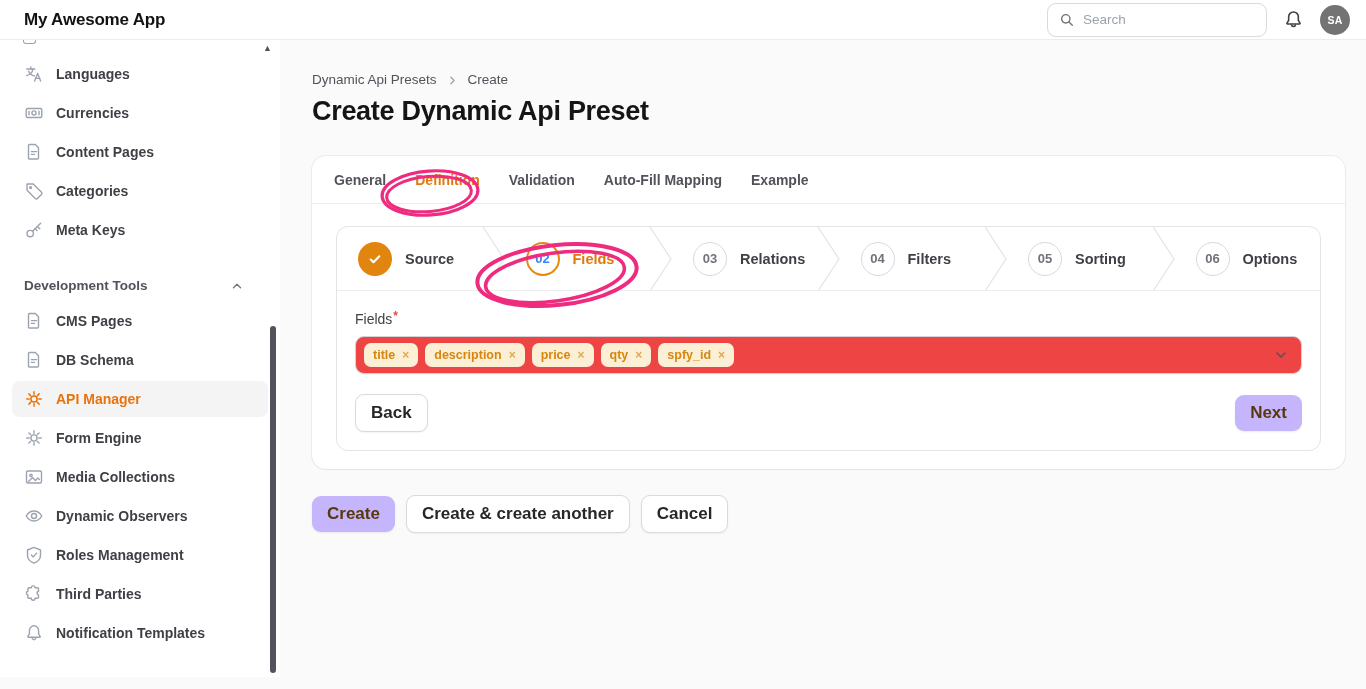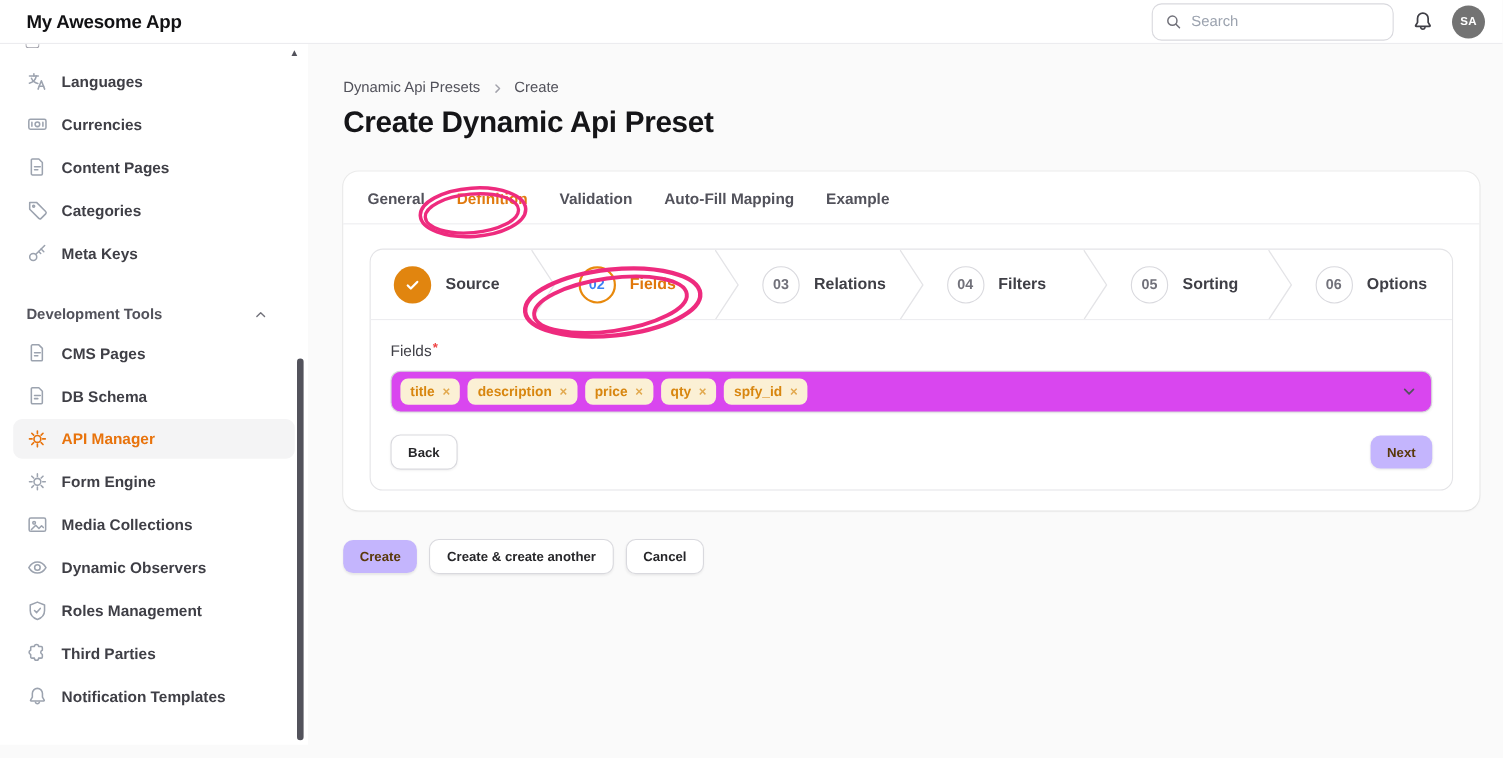--- a/index.html
+++ b/index.html
@@ -45,28 +45,28 @@
   .step.completed .step-circle { background:#e1850f; }
   .step.active .step-circle { border:2px solid #e8890c; color:#3b82f6; background:#fff; }
   .step.upcoming .step-circle { border:1.5px solid #d9d9de; color:#71717a; background:#fff; }
   .step-label { font-size:14.5px; font-weight:600; color:#3f3f46; white-space:nowrap; }
   .step.active .step-label { color:#e0780c; }
   .sep { flex:none; width:22px; }
 
   .wiz-section { padding:18px 18px 4px; }
   .field-label { font-size:14px; font-weight:500; color:#3f3f46; }
   .req { color:#ef4444; font-weight:700; font-size:12px; vertical-align:4px; margin-left:1px; }
-  .select { margin-top:8px; min-height:38px; border:1px solid #d4d4d8; border-radius:9px; background:#d946ef; box-shadow:0 1px 2px rgba(0,0,0,.04); display:flex; align-items:center; padding:4px 36px 4px 8px; position:relative; cursor:pointer; }
+  .select { margin-top:8px; min-height:38px; border:1px solid #d4d4d8; border-radius:9px; background:#ef4444; box-shadow:0 1px 2px rgba(0,0,0,.04); display:flex; align-items:center; padding:4px 36px 4px 8px; position:relative; cursor:pointer; }
   .tagwrap { display:flex; flex-wrap:wrap; gap:7px; }
   .tag { background:#fbf0d5; color:#d8860f; font-size:12.5px; font-weight:600; border-radius:7px; padding:5px 9px; display:flex; align-items:center; gap:7px; }
   .tag .x { color:#e2a94e; font-size:12px; font-weight:700; cursor:pointer; line-height:1; }
   .select-chevron { position:absolute; right:12px; top:50%; transform:translateY(-50%); display:flex; }
 
   .wiz-foot { display:flex; align-items:center; justify-content:space-between; padding:16px 18px 18px; }
-  .btn { font-family:inherit; font-size:12px; font-weight:600; border-radius:9px; padding:8px 15px; cursor:pointer; }
+  .btn { font-family:inherit; font-size:17px; font-weight:600; border-radius:9px; padding:8px 15px; cursor:pointer; }
   .btn-outline { background:#fff; border:1px solid #d9d9de; color:#27272a; box-shadow:0 1px 2px rgba(0,0,0,.05); }
   .btn-primary { background:#c4b5fd; border:none; color:#59380a; box-shadow:0 1px 2px rgba(0,0,0,.08); }
 
   .actions { margin-top:26px; display:flex; align-items:center; gap:11px; }
 
   
   .annotations { position:absolute; left:0; top:0; width:1366px; height:689px; pointer-events:none; z-index:40; }
 
   svg.ic { display:block; }
 </style>

